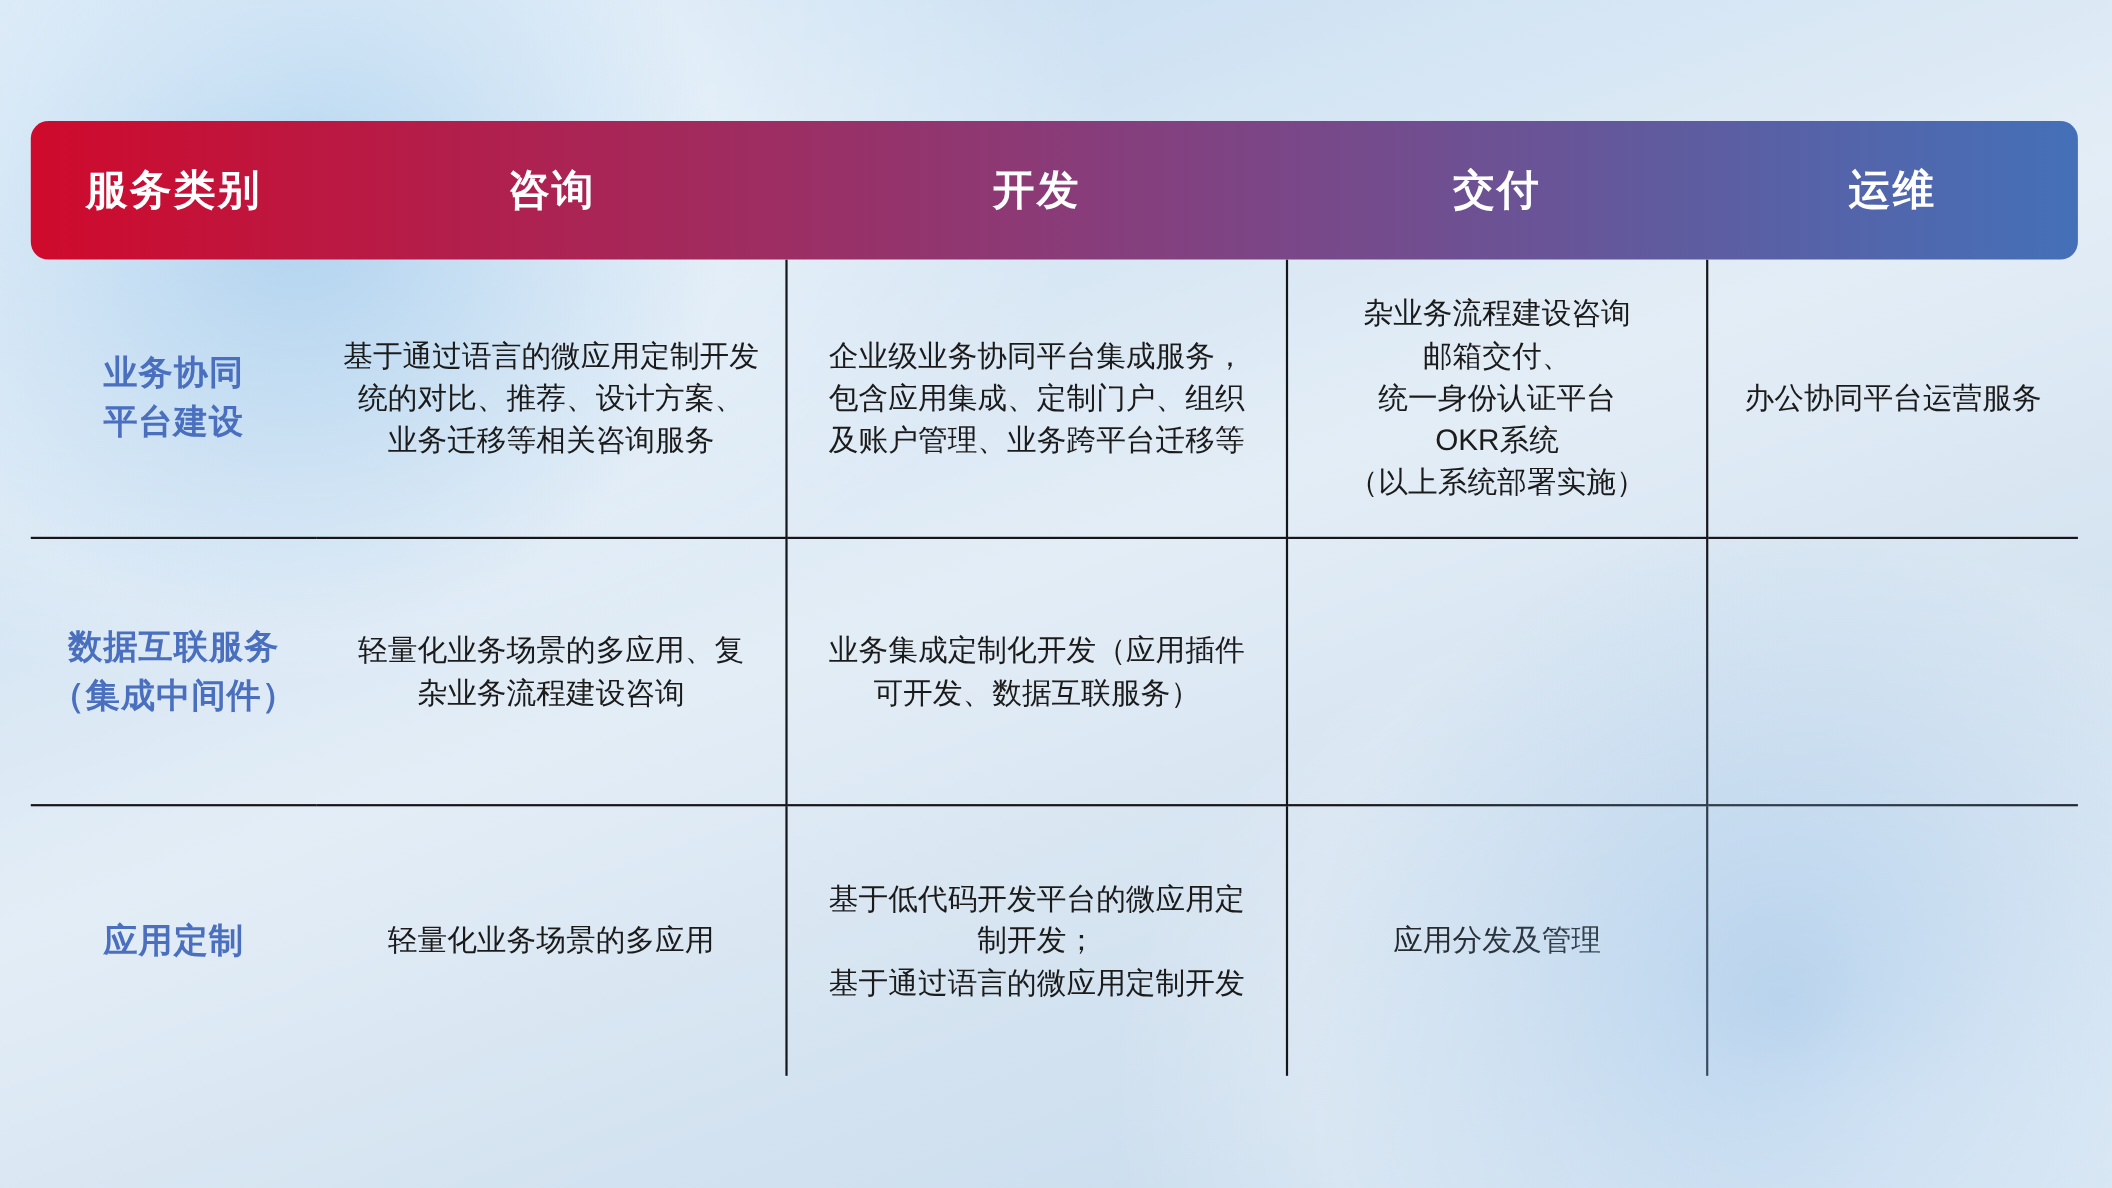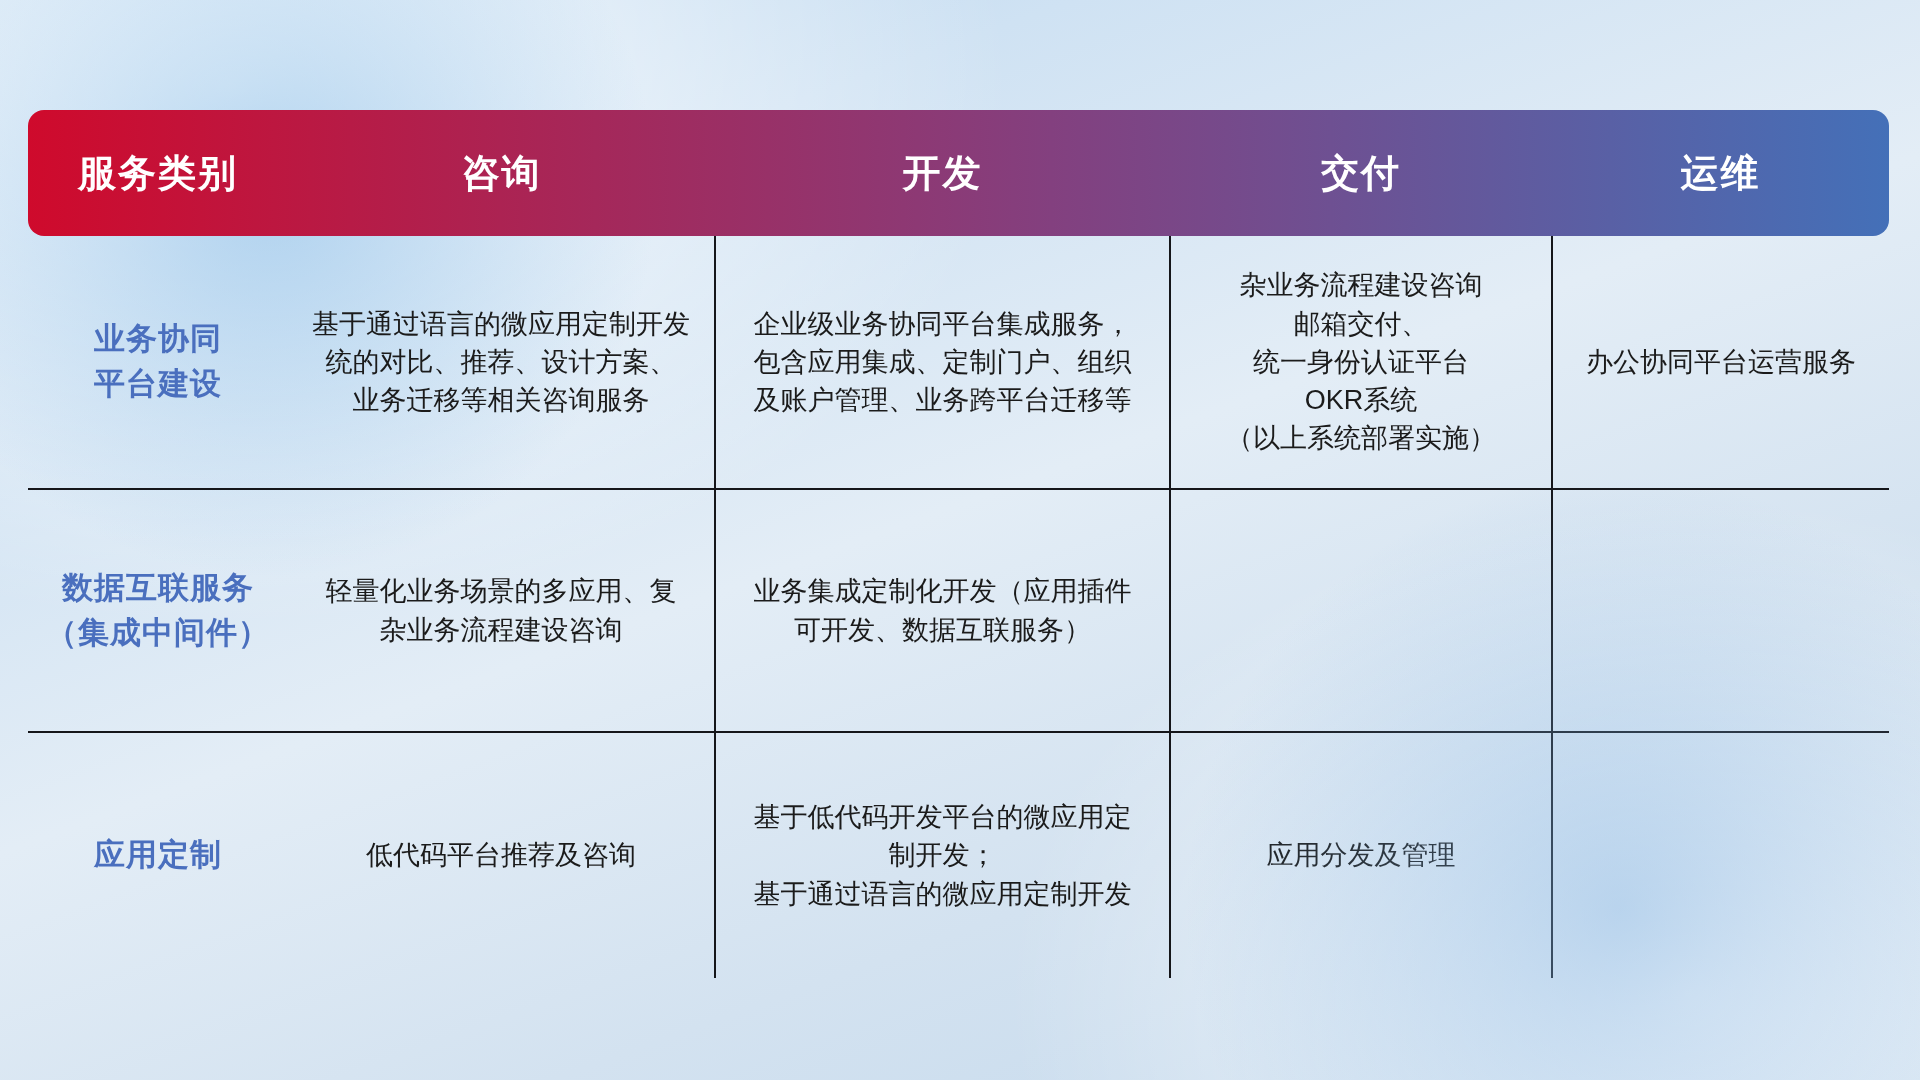--- a/index.html
+++ b/index.html
@@ -225,21 +225,21 @@
         </tr>
 
         <tr class="last-row" style="height:246px">
           <td class="col-cat" style="color: rgb(74, 111, 190);">
             <div class="cell-lines">
                 <span>应用定制</span>
               </div>
           </td>
           <td>
             <div class="cell-lines">
-                <span>低代码平台推荐及咨询</span>
+                <span>轻量化业务场景的多应用</span>
               </div>
           </td>
           <td>
             <div class="cell-lines">
                 <span>基于低代码开发平台的微应用定</span>
                 <span>制开发；</span>
                 <span>基于通过语言的微应用定制开发</span>
               </div>
           </td>
           <td>

